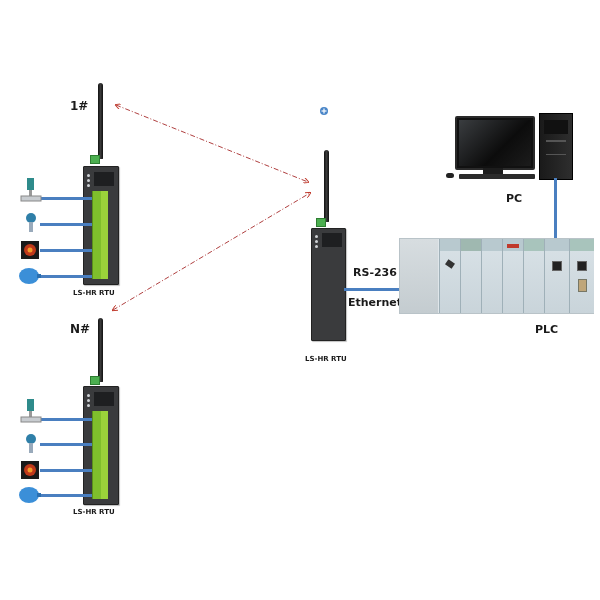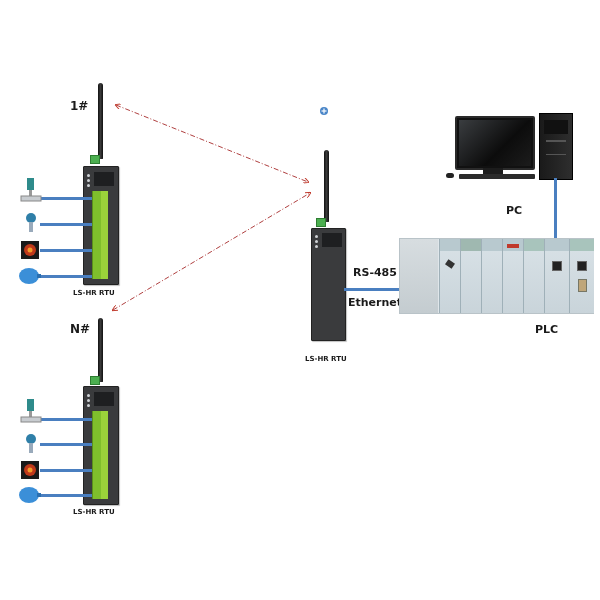--- a/index.html
+++ b/index.html
@@ -129,35 +129,35 @@
 <div class="ant-base" style="left:316px;top:218px"></div>
 <div class="rtu" style="left:311px;top:228px;width:33px;height:111px">
   <div class="led" style="left:3px;top:6px"></div>
   <div class="led" style="left:3px;top:11px"></div>
   <div class="led" style="left:3px;top:16px"></div>
   <div class="panel" style="left:10px;top:4px;width:20px;height:14px"></div>
 </div>
 <div class="label lbl-rtu" style="left:305px;top:355px">LS-HR RTU</div>
 
 <div class="wire" style="left:344px;top:288px;width:56px"></div>
-<div class="label lbl-big" style="left:353px;top:266px">RS-485</div>
+<div class="label lbl-big" style="left:353px;top:266px">RS-236</div>
 <div class="label lbl-big" style="left:348px;top:296px">Ethernet</div>
 
 <div class="monitor" style="left:455px;top:116px;width:76px;height:50px">
   <div class="screen"></div>
 </div>
 <div class="abs" style="left:483px;top:168px;width:20px;height:6px;background:#1c1c1c"></div>
 <div class="abs" style="left:459px;top:174px;width:76px;height:5px;background:#2b2b2b;border-radius:1px"></div>
 <div class="abs" style="left:446px;top:173px;width:8px;height:5px;background:#222;border-radius:3px"></div>
 <div class="tower" style="left:539px;top:113px;width:32px;height:65px">
   <div class="abs" style="left:4px;top:6px;width:24px;height:14px;background:#111"></div>
   <div class="abs" style="left:6px;top:26px;width:20px;height:2px;background:#555"></div>
   <div class="abs" style="left:6px;top:40px;width:20px;height:1px;background:#555"></div>
 </div>
-<div class="label lbl-big" style="left:506px;top:204px">PC</div>
+<div class="label lbl-big" style="left:506px;top:192px">PC</div>
 
 <div class="vwire" style="left:554px;top:178px;height:63px"></div>
 
 <div class="plc" style="left:399px;top:238px;width:193px;height:74px">
   <div class="abs" style="left:0;top:0;width:38px;height:74px;background:linear-gradient(180deg,#d7dde0,#c4ccd0)"></div>
   <div class="plc-mod" style="left:39px;width:20px">
       <div class="top"></div>
       <div class="abs" style="left:6px;top:22px;width:8px;height:6px;background:#333;transform:rotate(35deg)"></div>
     </div>
   <div class="plc-mod" style="left:60px;width:20px">

